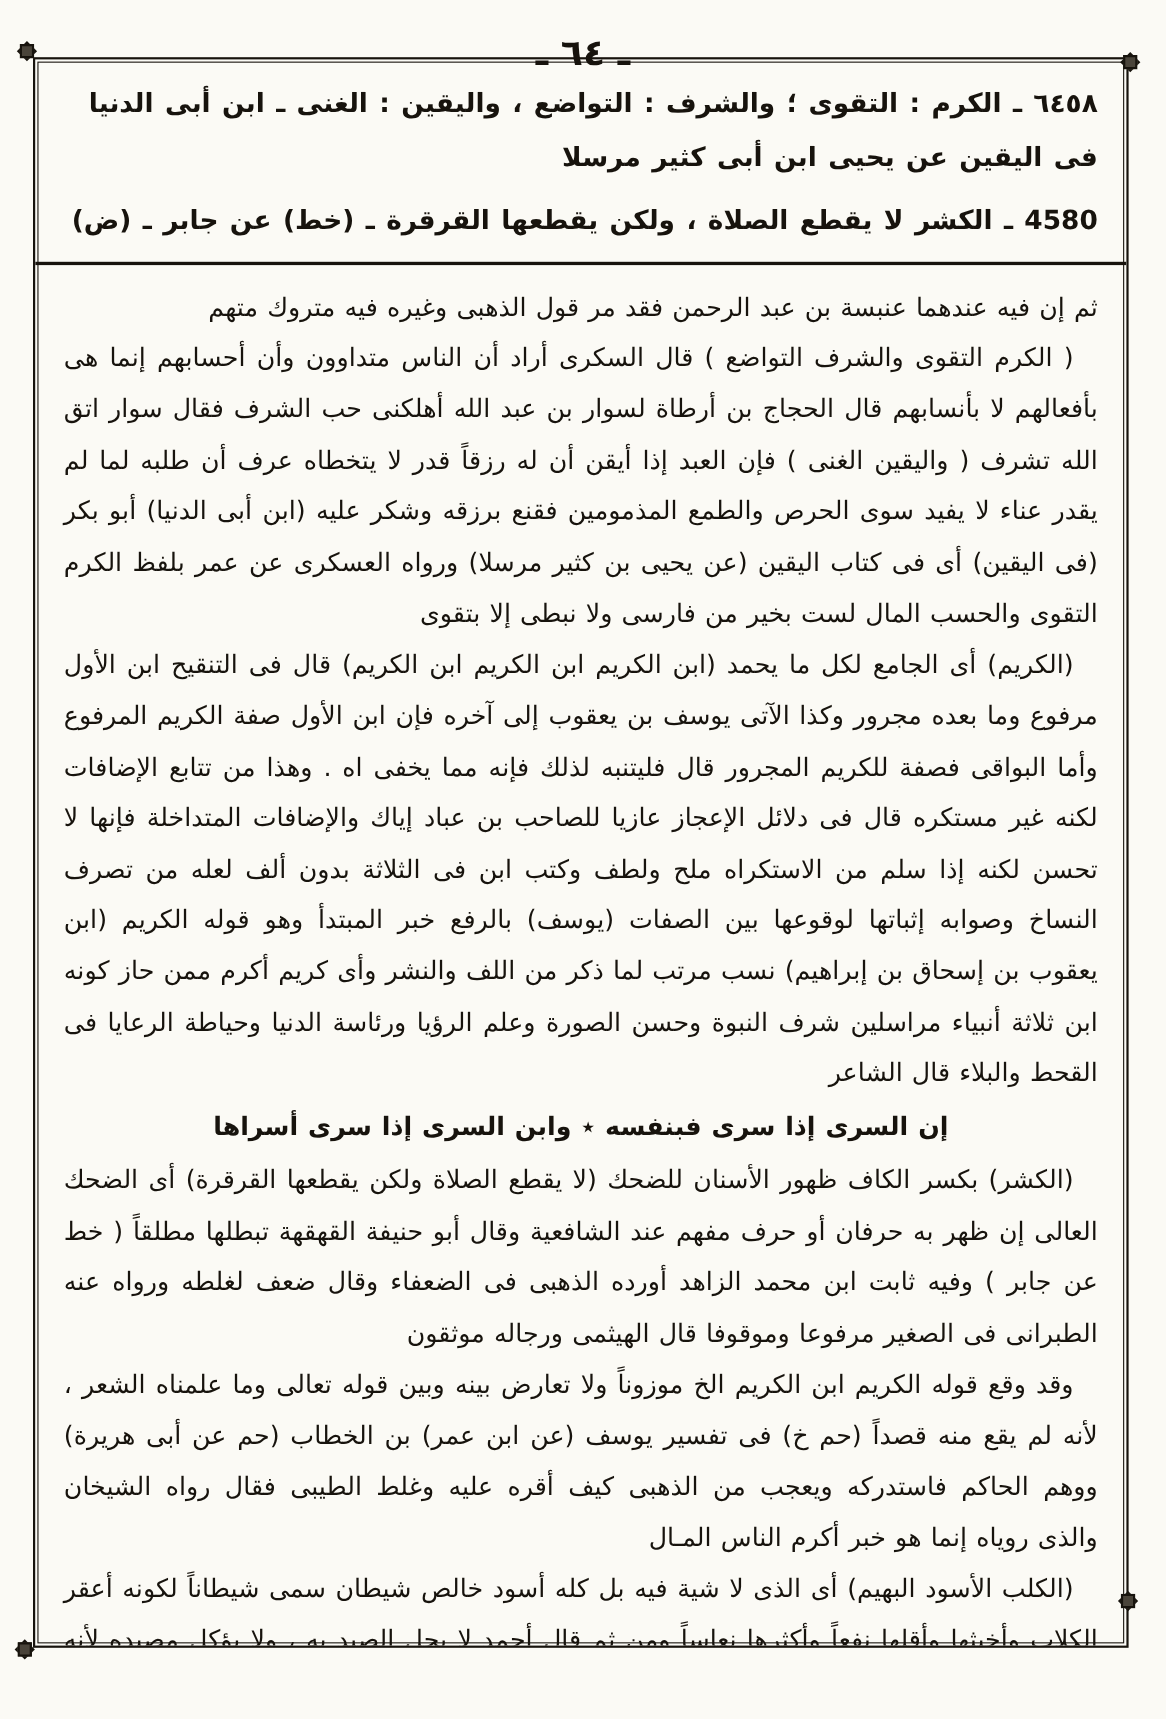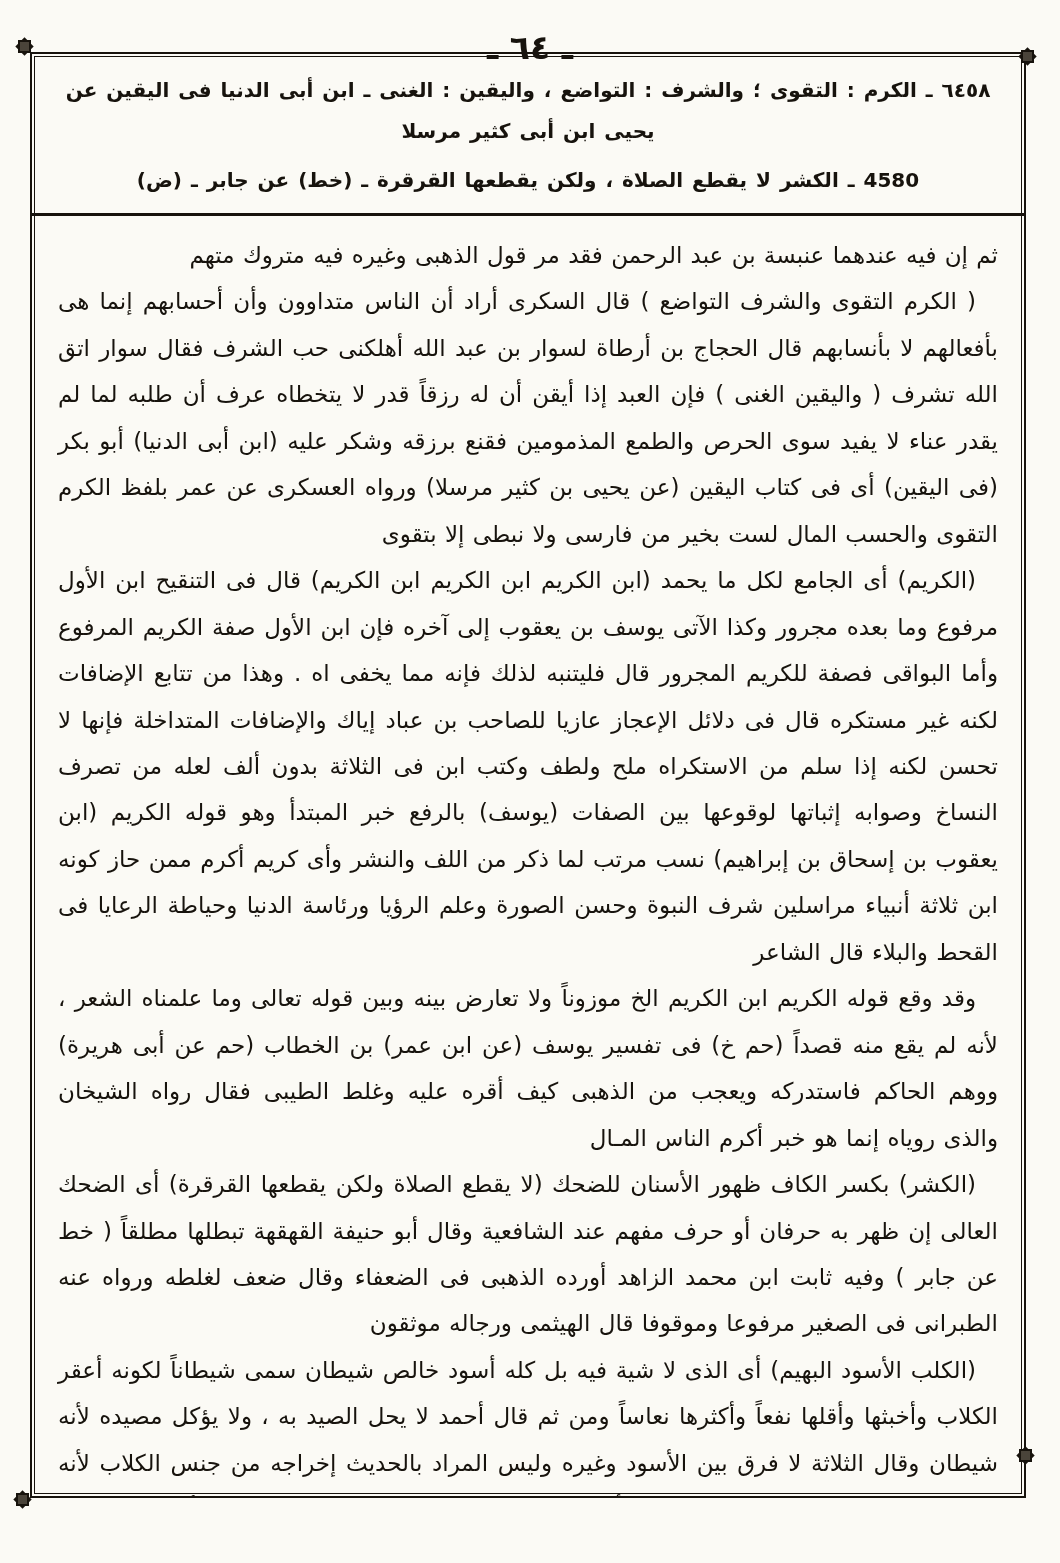--- a/index.html
+++ b/index.html
@@ -60,25 +60,25 @@
   .o-br { bottom: 32px;  right: -10px; }
   .content {
     position: absolute;
     inset: 0;
     padding: 16px 26px 10px;
     direction: rtl;
     overflow: hidden;
     box-sizing: border-box;
   }
   .hadith-section p {
-    font-size: 20px;
+    font-size: 24px;
     font-weight: bold;
     line-height: 2.05;
     margin: 0 0 8px;
-    text-align: center;
+    text-align: right;
     word-spacing: 2px;
   }
   .divider {
     height: 0;
     border-top: 3px solid #17130d;
     margin: 12px -26px 16px;
   }
   .commentary p {
     font-size: 23px;
     line-height: 2.02;
@@ -116,19 +116,20 @@
       <p>٦٤٥٨ ـ الكرم : التقوى ؛ والشرف : التواضع ، واليقين : الغنى ـ ابن أبى الدنيا فى اليقين عن يحيى ابن أبى كثير مرسلا</p>
       <p>4580 ـ الكشر لا يقطع الصلاة ، ولكن يقطعها القرقرة ـ (خط) عن جابر ـ (ض)</p>
     </div>
 
     <div class="divider"></div>
 
     <div class="commentary">
       <p class="flush">ثم إن فيه عندهما عنبسة بن عبد الرحمن فقد مر قول الذهبى وغيره فيه متروك متهم</p>
       <p>( الكرم التقوى والشرف التواضع ) قال السكرى أراد أن الناس متداوون وأن أحسابهم إنما هى بأفعالهم لا بأنسابهم قال الحجاج بن أرطاة لسوار بن عبد الله أهلكنى حب الشرف فقال سوار اتق الله تشرف ( واليقين الغنى ) فإن العبد إذا أيقن أن له رزقاً قدر لا يتخطاه عرف أن طلبه لما لم يقدر عناء لا يفيد سوى الحرص والطمع المذمومين فقنع برزقه وشكر عليه (ابن أبى الدنيا) أبو بكر (فى اليقين) أى فى كتاب اليقين (عن يحيى بن كثير مرسلا) ورواه العسكرى عن عمر بلفظ الكرم التقوى والحسب المال لست بخير من فارسى ولا نبطى إلا بتقوى</p>
       <p>(الكريم) أى الجامع لكل ما يحمد (ابن الكريم ابن الكريم ابن الكريم) قال فى التنقيح ابن الأول مرفوع وما بعده مجرور وكذا الآتى يوسف بن يعقوب إلى آخره فإن ابن الأول صفة الكريم المرفوع وأما البواقى فصفة للكريم المجرور قال فليتنبه لذلك فإنه مما يخفى اه . وهذا من تتابع الإضافات لكنه غير مستكره قال فى دلائل الإعجاز عازيا للصاحب بن عباد إياك والإضافات المتداخلة فإنها لا تحسن لكنه إذا سلم من الاستكراه ملح ولطف وكتب ابن فى الثلاثة بدون ألف لعله من تصرف النساخ وصوابه إثباتها لوقوعها بين الصفات (يوسف) بالرفع خبر المبتدأ وهو قوله الكريم (ابن يعقوب بن إسحاق بن إبراهيم) نسب مرتب لما ذكر من اللف والنشر وأى كريم أكرم ممن حاز كونه ابن ثلاثة أنبياء مراسلين شرف النبوة وحسن الصورة وعلم الرؤيا ورئاسة الدنيا وحياطة الرعايا فى القحط والبلاء قال الشاعر</p>
+      <p class="verse">إن السرى إذا سرى فبنفسه ٭ وابن السرى إذا سرى أسراها</p>
+      <p>(الكشر) بكسر الكاف ظهور الأسنان للضحك (لا يقطع الصلاة ولكن يقطعها القرقرة) أى الضحك العالى إن ظهر به حرفان أو حرف مفهم عند الشافعية وقال أبو حنيفة القهقهة تبطلها مطلقاً ( خط عن جابر ) وفيه ثابت ابن محمد الزاهد أورده الذهبى فى الضعفاء وقال ضعف لغلطه ورواه عنه الطبرانى فى الصغير مرفوعا وموقوفا قال الهيثمى ورجاله موثقون</p>
       <p>وقد وقع قوله الكريم ابن الكريم الخ موزوناً ولا تعارض بينه وبين قوله تعالى وما علمناه الشعر ، لأنه لم يقع منه قصداً (حم خ) فى تفسير يوسف (عن ابن عمر) بن الخطاب (حم عن أبى هريرة) ووهم الحاكم فاستدركه ويعجب من الذهبى كيف أقره عليه وغلط الطيبى فقال رواه الشيخان والذى روياه إنما هو خبر أكرم الناس المـال</p>
-      <p>(الكشر) بكسر الكاف ظهور الأسنان للضحك (لا يقطع الصلاة ولكن يقطعها القرقرة) أى الضحك العالى إن ظهر به حرفان أو حرف مفهم عند الشافعية وقال أبو حنيفة القهقهة تبطلها مطلقاً ( خط عن جابر ) وفيه ثابت ابن محمد الزاهد أورده الذهبى فى الضعفاء وقال ضعف لغلطه ورواه عنه الطبرانى فى الصغير مرفوعا وموقوفا قال الهيثمى ورجاله موثقون</p>
       <p>(الكلب الأسود البهيم) أى الذى لا شية فيه بل كله أسود خالص شيطان سمى شيطاناً لكونه أعقر الكلاب وأخبثها وأقلها نفعاً وأكثرها نعاساً ومن ثم قال أحمد لا يحل الصيد به ، ولا يؤكل مصيده لأنه شيطان وقال الثلاثة لا فرق بين الأسود وغيره وليس المراد بالحديث إخراجه من جنس الكلاب لأنه إذا ولغ فى الإناء يغسل كغيره ولا يزاد وأخذ بظاهر هذا الخبر المالكية فمنعوا اقتناء الأسود إلا لحاجة نحو صيد أو حرس وجوزوا قتله دون غيره والأصح</p>
     </div>
 
   </div>
 </div>
 
 </body></html>

